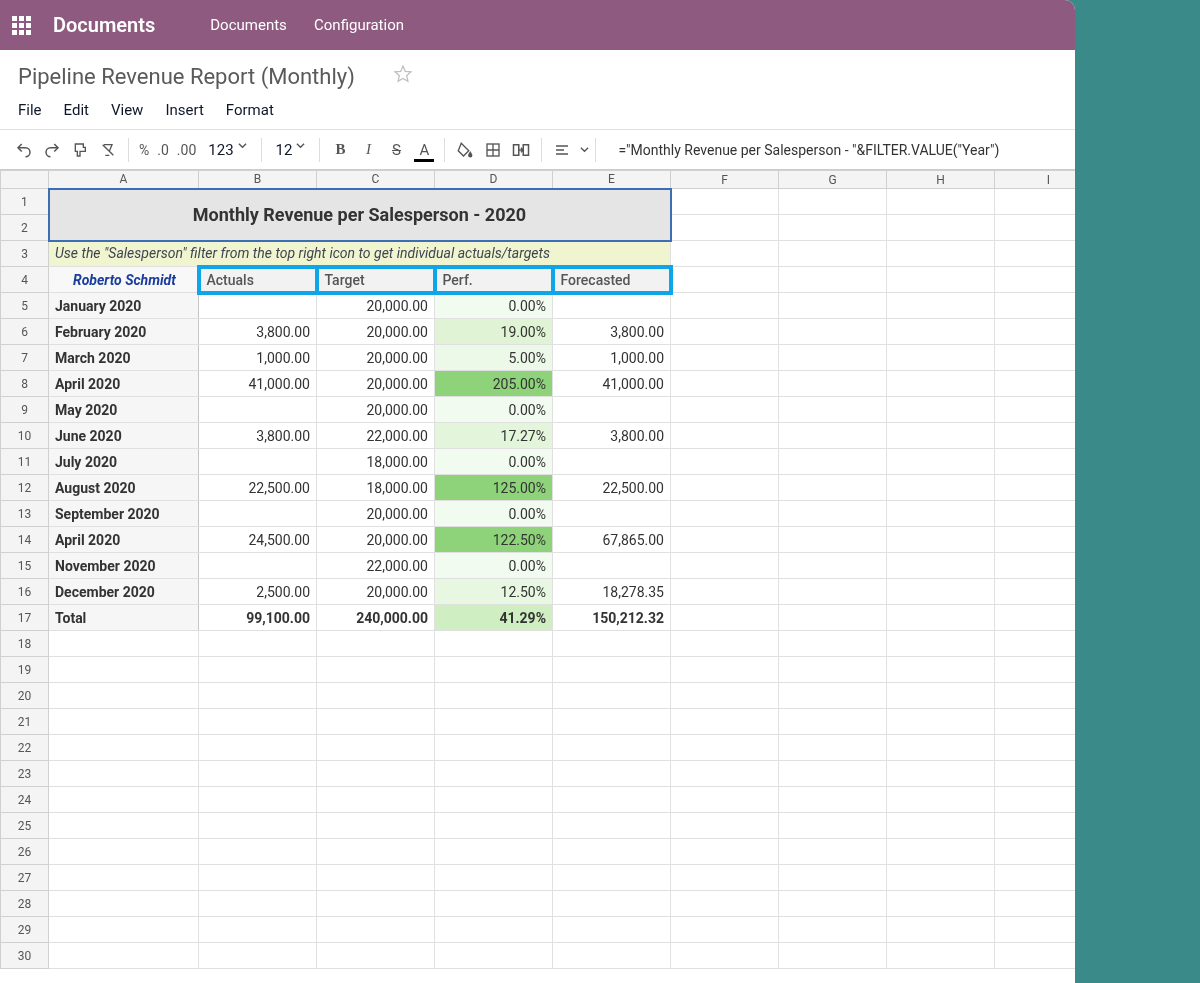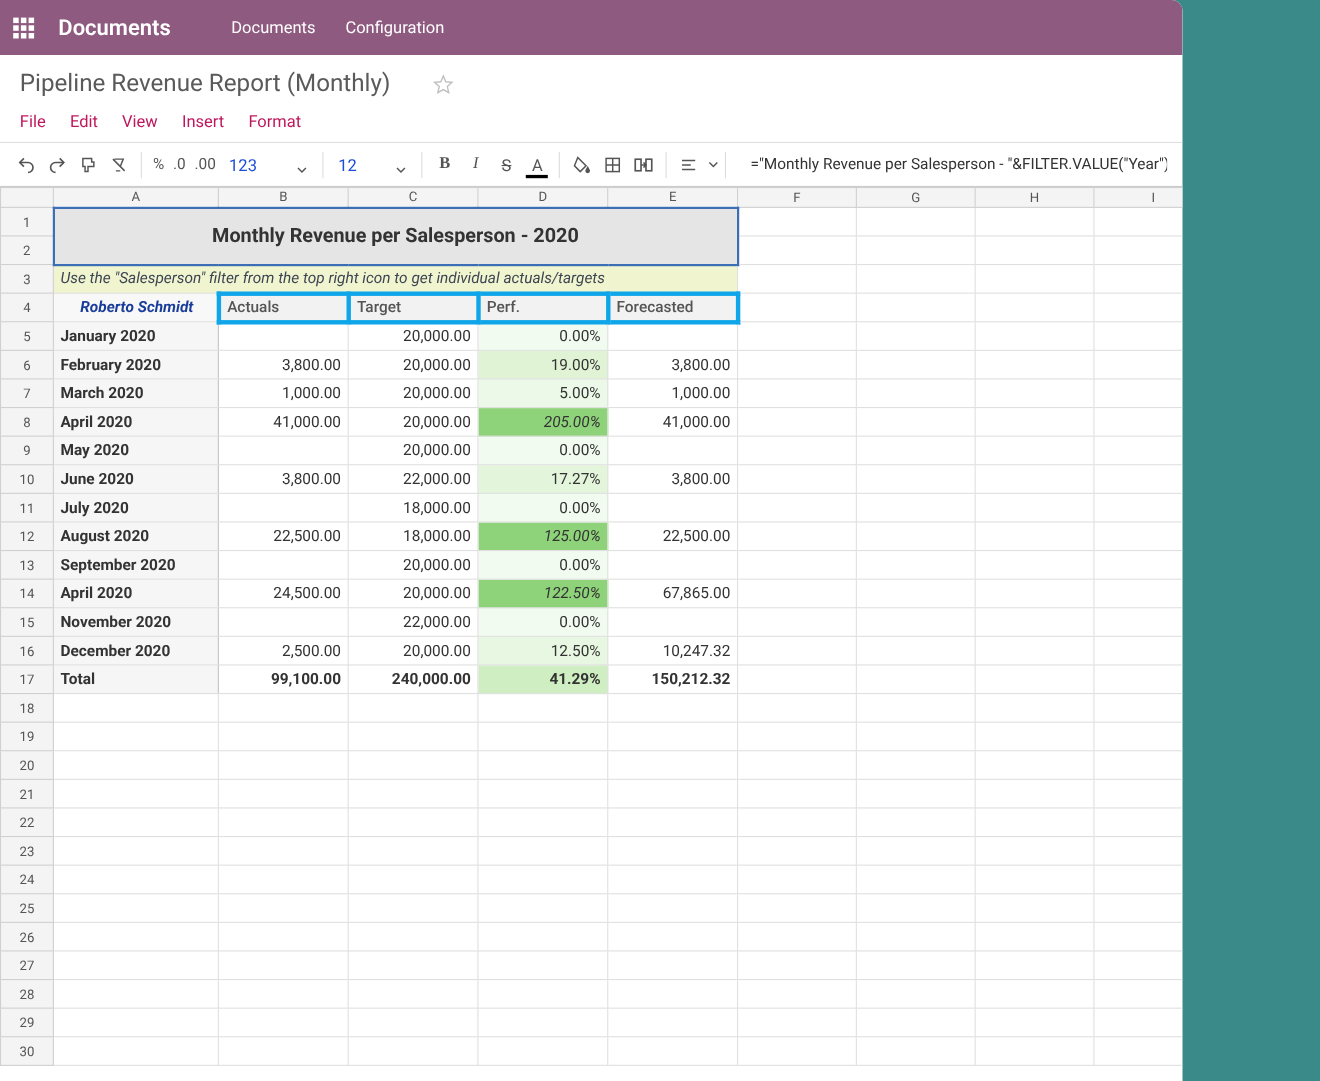--- a/index.html
+++ b/index.html
@@ -5,32 +5,32 @@
   * { box-sizing: border-box; margin: 0; padding: 0; }
   body { font-family: -apple-system, BlinkMacSystemFont, "Segoe UI", Roboto, Helvetica, Arial, sans-serif; font-size: 13px; color: #333; background:#3b8a8a; }
   .app { width: 1075px; height: 983px; background:#fff; position: relative; overflow:hidden; border-top-right-radius: 10px;}
   
   .topbar { background:#8e5a7f; height:50px; display:flex; align-items:center; color:#fff; padding:0 12px; }
   .apps-icon { display:grid; grid-template-columns:repeat(3,5px); grid-auto-rows:5px; gap:2px; margin-right:22px; cursor:pointer;}
   .apps-icon span { background:#fff; width:5px; height:5px; }
   .app-title { font-size:20px; font-weight:600; margin-right:55px;}
   .top-nav a { color:#fff; text-decoration:none; font-size:15px; margin-right:24px; }
   
-  .doc-title-row { display:flex; align-items:center; padding:14px 18px 8px 18px;gap:28px; }
+  .doc-title-row { display:flex; padding:14px 18px 8px 18px;gap:28px; }
   .doc-title { font-size:22px; color:#5a5a5a; font-weight:400;}
   .star { width:20px; height:20px; margin-left:10px; cursor:pointer;}
   
   .menubar { display:flex; align-items:center; padding:4px 18px 10px 18px; border-bottom:1px solid #e0e0e0; }
-  .menubar .mitem { margin-right:22px; font-size:15px; color:#be185d; cursor:pointer;}
+  .menubar .mitem { margin-right:22px; font-size:15px; color:#0f172a; cursor:pointer;}
   
   .toolbar { display:flex; align-items:center; padding:6px 10px; border-bottom:1px solid #ccc; height:40px;}
   .tbtn { width:28px; height:28px; display:flex; align-items:center; justify-content:center; color:#555; cursor:pointer; font-size:15px; border-radius:3px;}
   .tsep { width:1px; height:24px; background:#ddd; margin:0 6px;}
   .num-format { color:#555; cursor:pointer; padding:0 4px; font-size:14px;}
-  .fontsize { display:flex; align-items:flex-end; padding:0 8px; font-size:15px; color:#1d4ed8; cursor:pointer;gap:32px;}
+  .fontsize { display:flex; align-items:flex-start; padding:0 8px; font-size:15px; color:#0f172a; cursor:pointer;}
   .chev { margin-left:4px; }
   .formula-input { flex:1; margin-left:12px; font-size:14px; color:#333; border:none; outline:none; padding:4px; font-family:inherit; }
   .text-color-btn { position:relative;}
   .text-color-bar { position:absolute; left:4px; right:4px; bottom:2px; height:3px; background:#000;}
   
   .sheet-wrap { overflow:hidden; }
   table.sheet { border-collapse:collapse; table-layout:fixed; width:100%;}
   th.corner, th.rowhdr { background:#f4f4f4; border:1px solid #d0d0d0; color:#555; font-weight:400; font-size:12px;}
   th.corner { width:48px; height:18px;}
   th.colhdr { background:#f4f4f4; border:1px solid #d0d0d0; color:#555; font-weight:400; width:74px; height:18px; font-size:12px;}
@@ -52,21 +52,21 @@
   td.hdr-col { background:#f2f2f2; border:4px solid #0ea5e9; text-align:left; font-weight:500; color:#555; font-size:14px;margin-top:12px;}
   td.salesperson { color:#1a3d9c; font-style:italic; font-weight:700; background:#f8f8f8; border-right:1px solid #c5c5c5;padding-left:24px;}
   td.month-col { background:#f6f6f6; font-weight:700; border-right:1px solid #c5c5c5;}
   td.perf-cell { text-align:right;margin-top:40px;}
   .perf-0   { background:#f2fbef;}
   .perf-5   { background:#edf9e8;}
   .perf-12  { background:#e8f7e1;}
   .perf-17  { background:#e3f5da;}
   .perf-19  { background:#e0f4d5;}
   .perf-41  { background:#cfeec2;}
-  .perf-high{ background:#8ed37a;font-style:italic;}
+  .perf-high{ background:#8ed37a;}
   td.total-row { font-weight:700;}
 </style>
 </head>
 <body>
 
 <div class="app">
 
   <div class="topbar">
     <div class="apps-icon">
       <span></span>
@@ -365,21 +365,21 @@
             <td class=""></td>
             <td class=""></td>
             <td class=""></td>
           </tr>
           <tr>
             <th class="rowhdr">16</th>
             <td class="month-col">December 2020</td>
             <td class="right">2,500.00</td>
             <td class="right">20,000.00</td>
             <td class="right perf-cell perf-12">12.50%</td>
-            <td class="right">10,247.32</td>
+            <td class="right">18,278.35</td>
             <td class=""></td>
             <td class=""></td>
             <td class=""></td>
             <td class=""></td>
           </tr>
           <tr>
             <th class="rowhdr">17</th>
             <td class="month-col total-row">Total</td>
             <td class="right total-row">99,100.00</td>
             <td class="right total-row">240,000.00</td>

